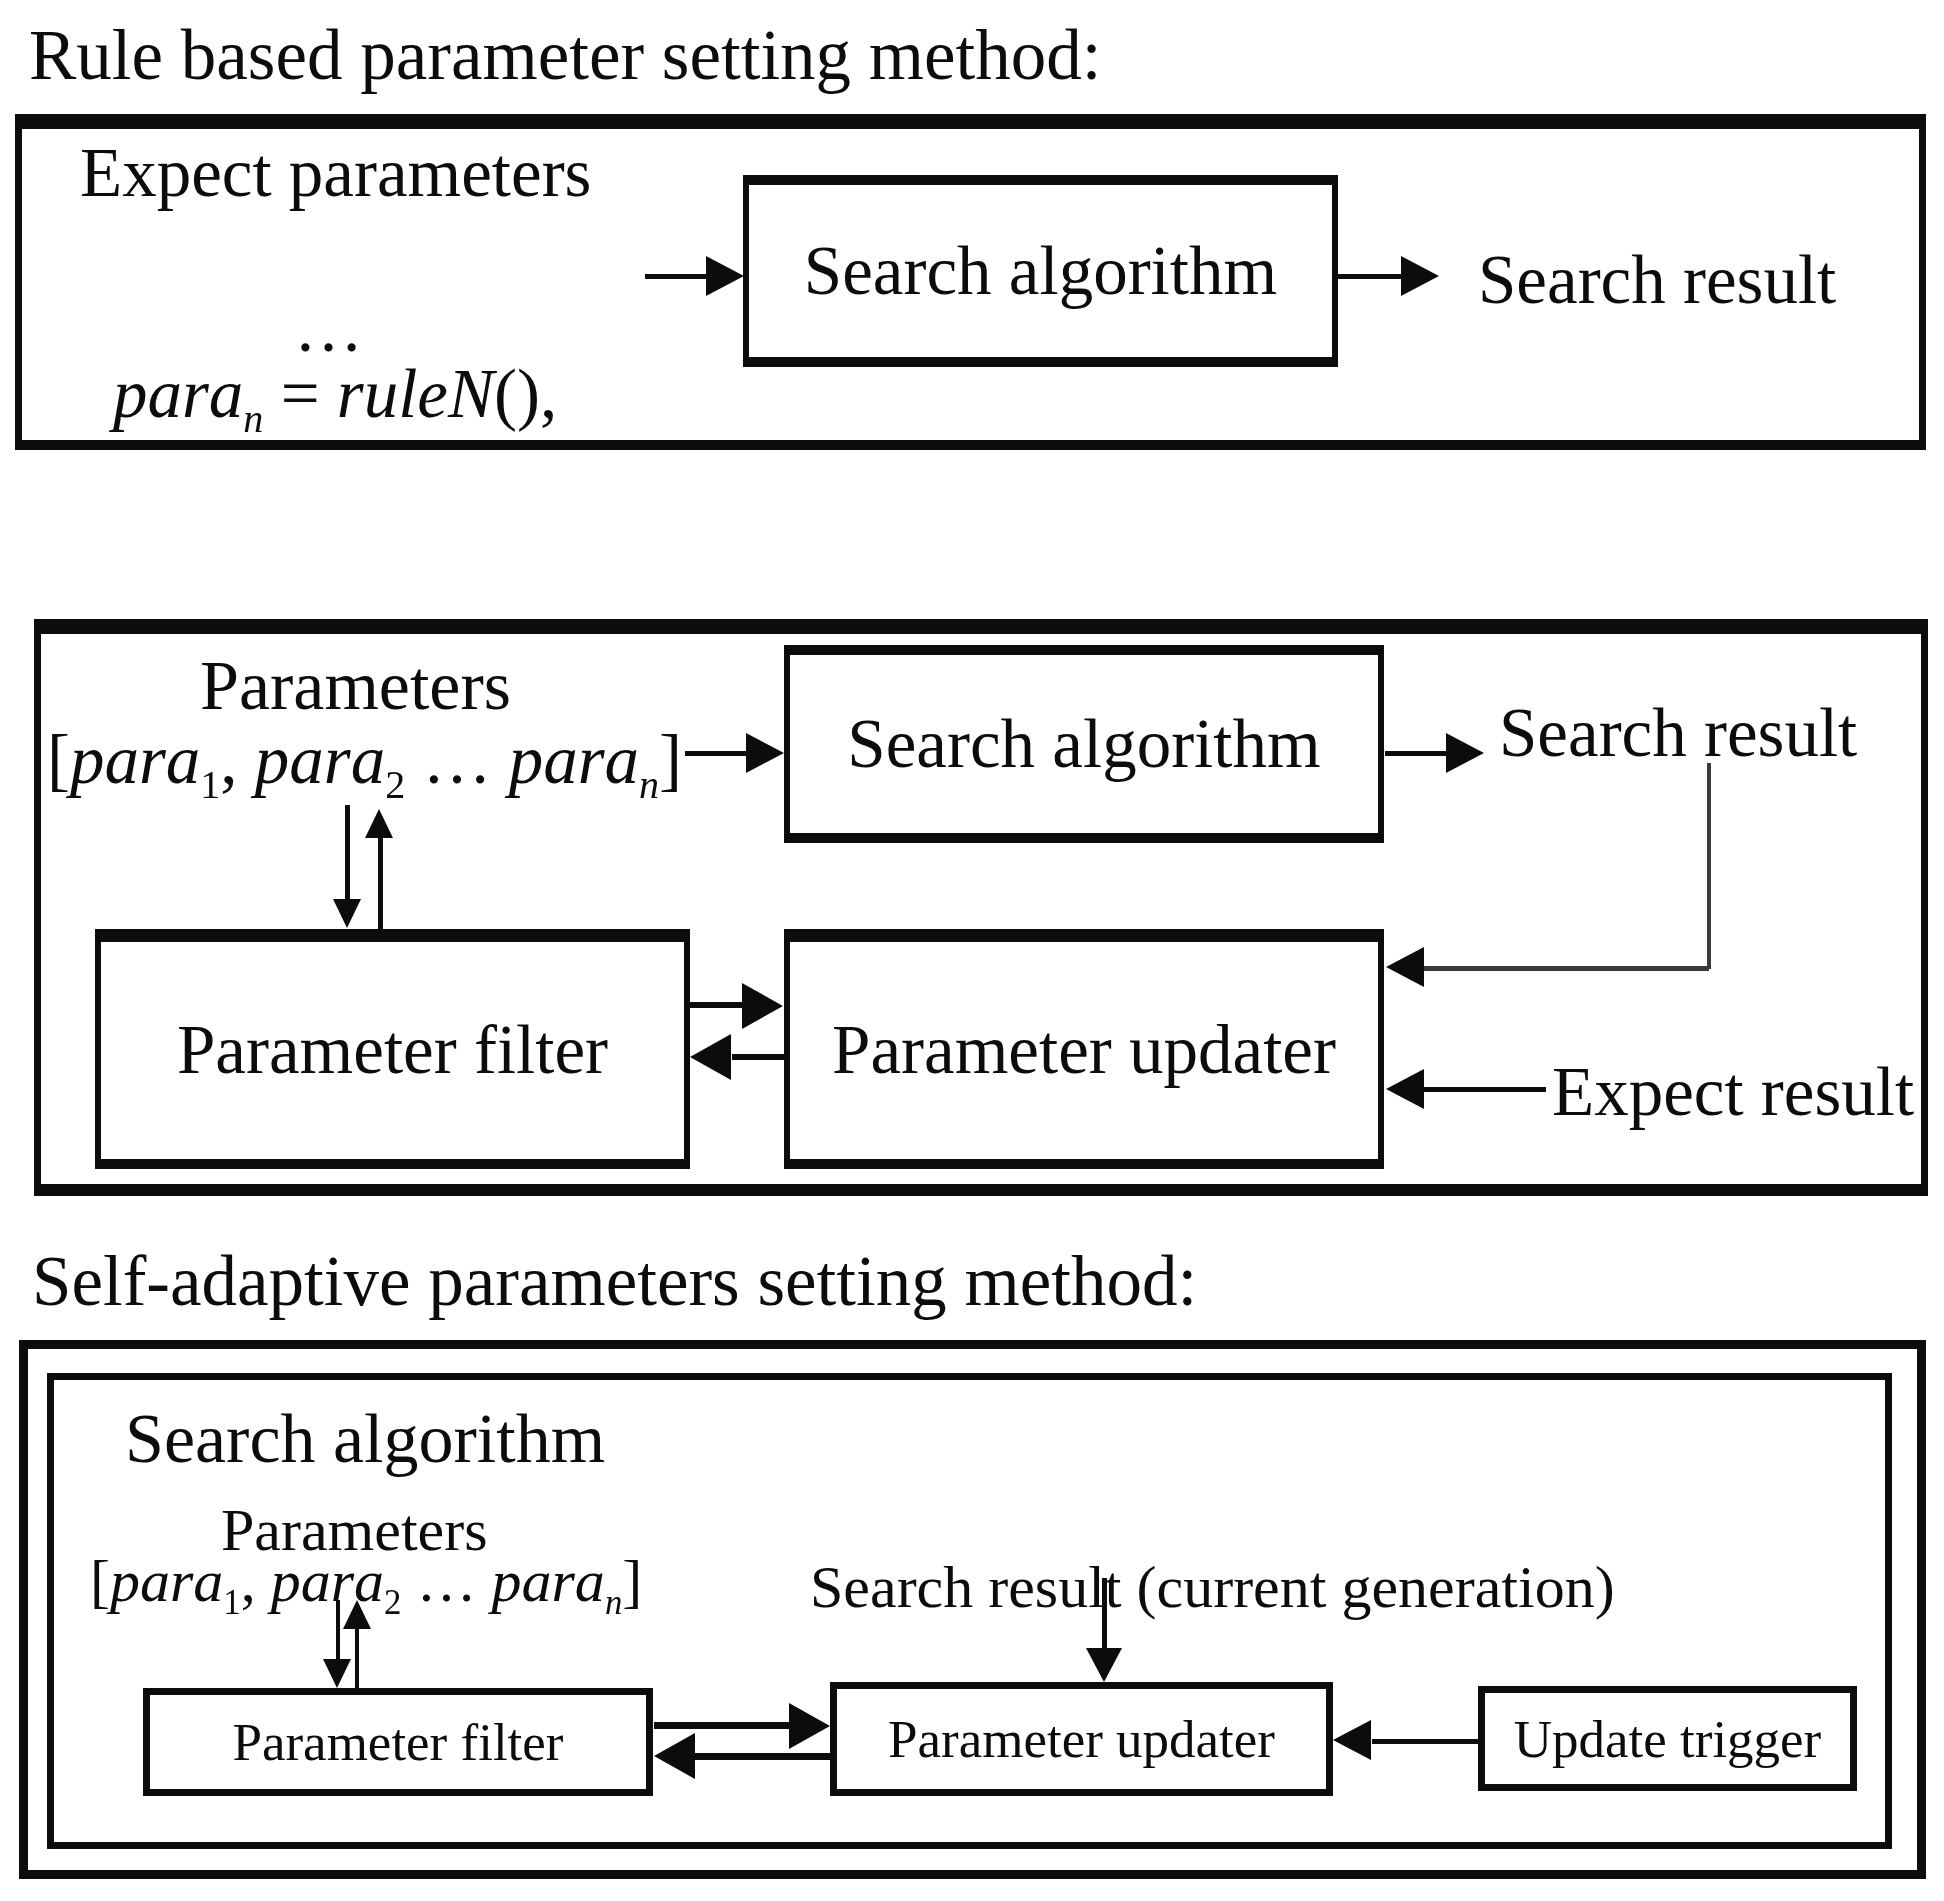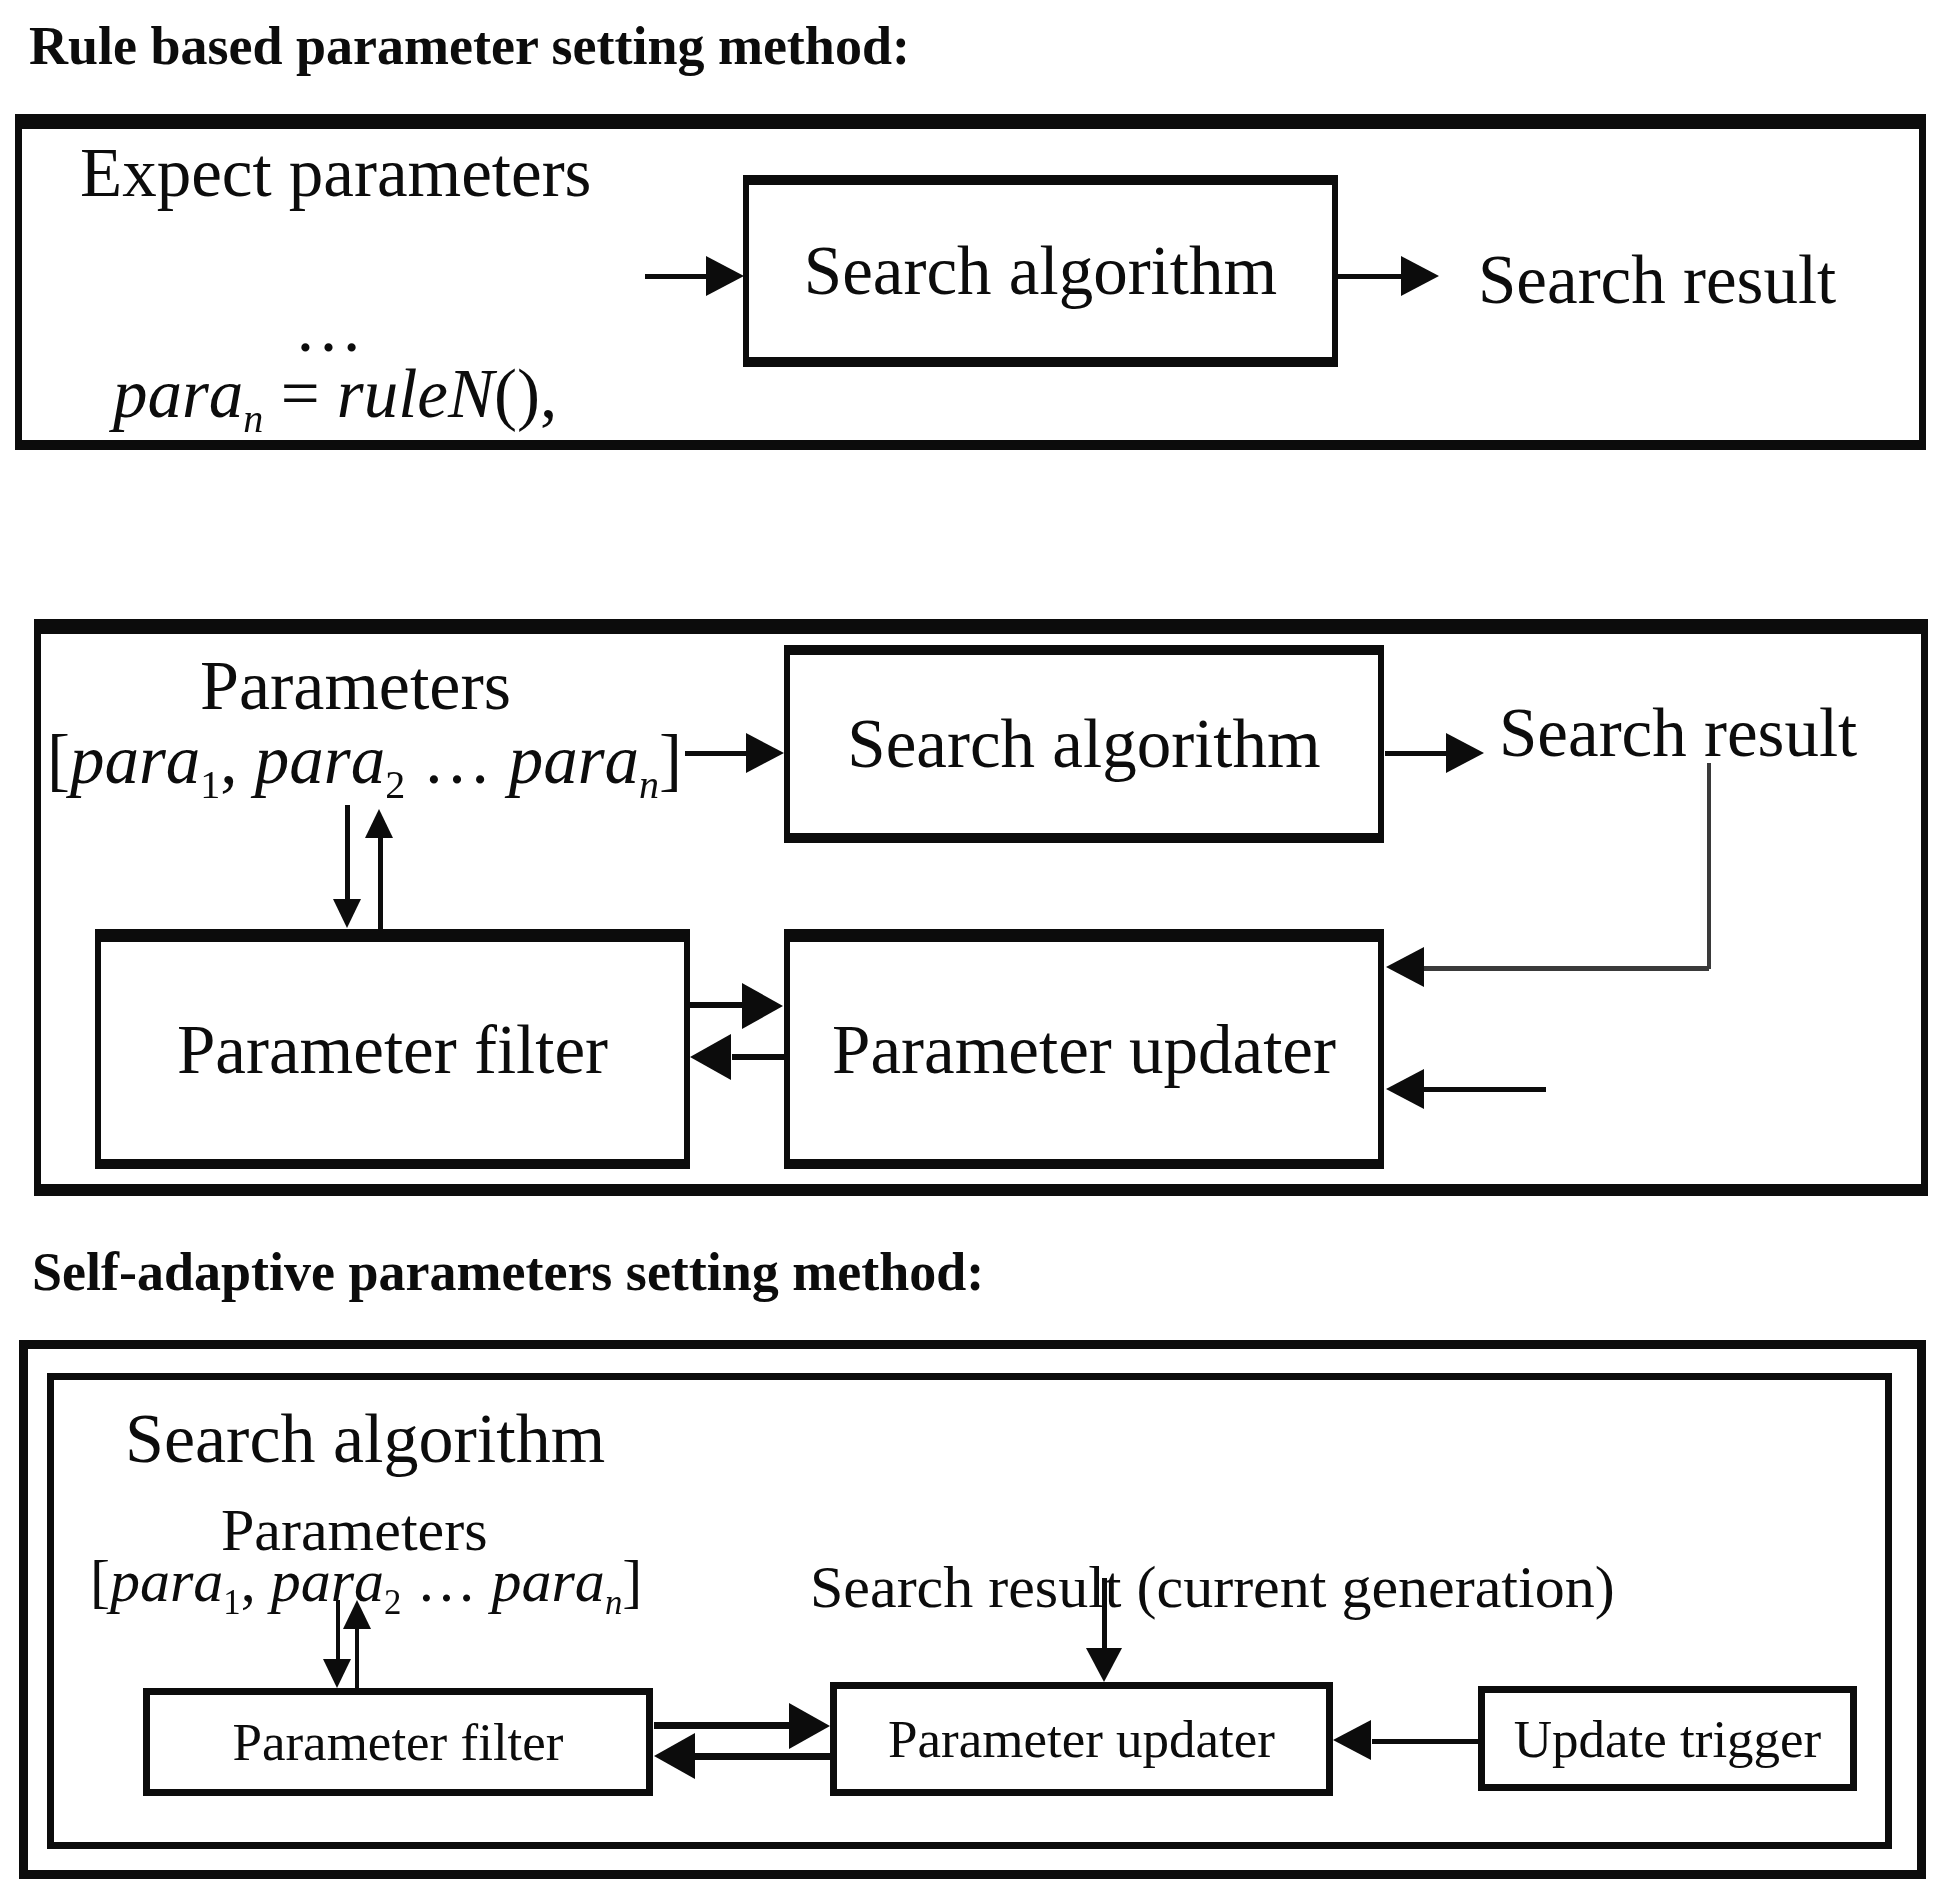--- a/index.html
+++ b/index.html
@@ -12,21 +12,21 @@
   .hl,.vl{position:absolute;background:#0c0c0c;}
   .gray{background:#3a3a3a;}
   .ah{position:absolute;width:0;height:0;}
   .ah-r{border-top:20.6px solid transparent;border-bottom:20.6px solid transparent;border-left:38px solid #0c0c0c;}
   .ah-l{border-top:20.6px solid transparent;border-bottom:20.6px solid transparent;border-right:38px solid #0c0c0c;}
   .ah-rb{border-top:23px solid transparent;border-bottom:23px solid transparent;border-left:41px solid #0c0c0c;}
   .ah-lb{border-top:23px solid transparent;border-bottom:23px solid transparent;border-right:41px solid #0c0c0c;}
   .ah-d{border-left:18.3px solid transparent;border-right:18.3px solid transparent;border-top:34px solid #0c0c0c;}
   .ah-ds{border-left:14.5px solid transparent;border-right:14.5px solid transparent;border-top:29px solid #0c0c0c;}
   .ah-us{border-left:14.5px solid transparent;border-right:14.5px solid transparent;border-bottom:29px solid #0c0c0c;}
-  .fs-title{font-size:54px;font-weight:bold;}
+  .fs-title{font-size:71px;}
   .fs-body{font-size:69px;}
   .fs-params2{font-size:70px;}
   .fs-sa3{font-size:70px;}
   .fs-small{font-size:60px;}
   .fs-box3{font-size:53px;}
 </style>
 </head>
 <body>
 
 <div class="canvas">
@@ -86,20 +86,21 @@
   <div class="ah ah-rb" style="left:742px;top:983px;"></div>
   <div class="ah ah-lb" style="left:690px;top:1034px;"></div>
   <div class="hl" style="left:732px;top:1054px;width:53px;height:6.1px;"></div>
 
   <div class="vl gray" style="left:1707px;top:763px;width:3.8px;height:206px;"></div>
   <div class="hl gray" style="left:1423px;top:966px;width:286px;height:4.6px;"></div>
   <div class="ah ah-l" style="left:1386px;top:947px;"></div>
 
   <div class="ah ah-l" style="left:1386px;top:1069px;"></div>
   <div class="hl" style="left:1424px;top:1087px;width:122px;height:5.3px;"></div>
+  <div class="lbl fs-body" style="left:1552px;top:1055px;">Expect result</div>
 
   <div class="lbl fs-title" style="left:32px;top:1243px;">Self-adaptive parameters setting method:</div>
 
   <div class="box" style="left:19px;top:1340px;width:1907px;height:539px;border-width:9.2px;"></div>
   <div class="box" style="left:47px;top:1373px;width:1845px;height:476px;border-width:7.6px;"></div>
 
   <div class="lbl fs-sa3" style="left:125px;top:1401px;">Search algorithm</div>
 
   <div class="lbl fs-small" style="left:221px;top:1498px;">Parameters</div>
   <div class="lbl fs-small" style="left:90px;top:1549px;">[<i>para</i><sub>1</sub>, <i>para</i><sub>2</sub> … <i>para</i><sub><i>n</i></sub>]</div>

